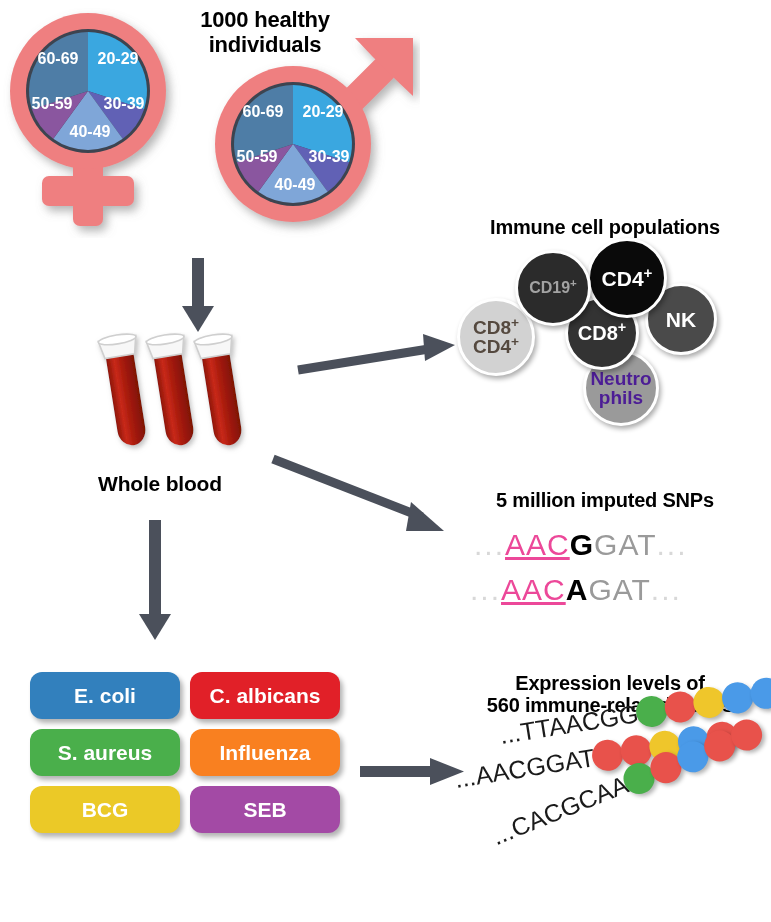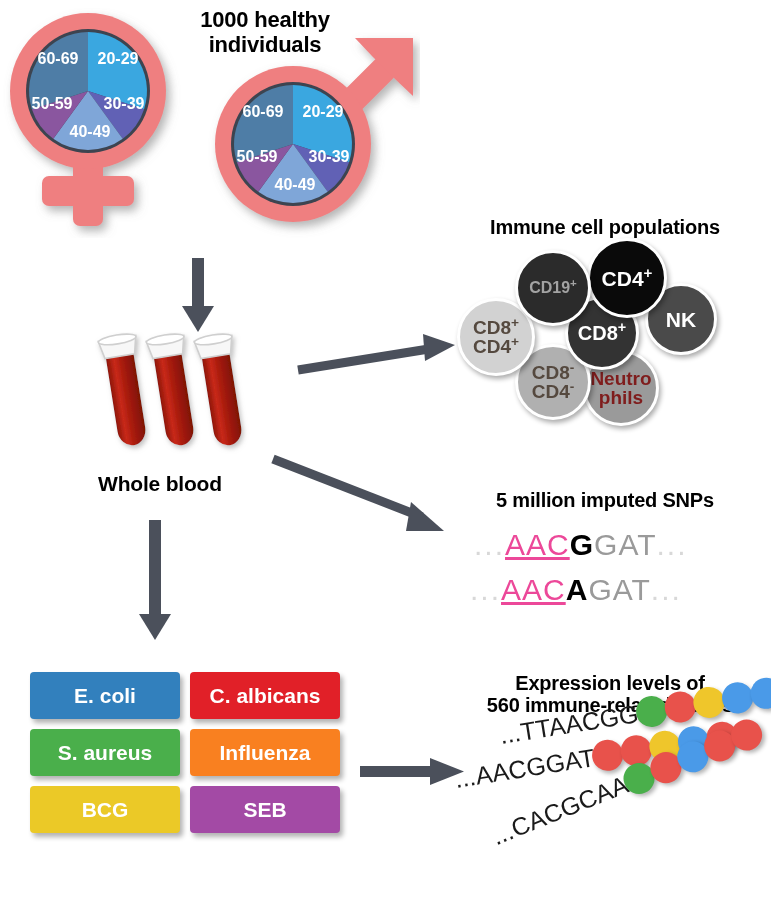--- a/index.html
+++ b/index.html
@@ -59,21 +59,21 @@
   .faded-l { color:#ec4899;text-decoration:underline; }
   .mid-l   { color:#9a9a9a; }
   .snp-highlight { color:#000; font-weight:bold; }
   .dots { color:#d8d8d8; letter-spacing:2px; }
 
   
   #stim-grid { position:absolute; left:30px; top:672px; width:310px; }
   .stim-row { display:flex; gap:10px; margin-bottom:10px; }
   .stim-box {
     height: 47px;
-    border-radius: 4px;
+    border-radius: 12px;
     display:flex; align-items:center; justify-content:center;
     color:#fff; font-weight:bold; font-size:21px;
     box-shadow: 3px 4px 5px rgba(0,0,0,0.3);
     flex: 1 1 0;
   }
   .stim-wide { width: 250px; margin: 0 auto; }
 
   
   #expr-strands { position:absolute; left:455px; top:712px; width:316px; height:200px; }
   .strand { position:absolute; display:flex; align-items:center; }
@@ -240,24 +240,21 @@
       </div>
       <div class="cell" style="left: 190px; top: 45px; width: 72px; height: 72px; background: rgb(74, 74, 74); color: rgb(255, 255, 255); font-size: 21px; z-index: 8;">
         <span>NK</span>
       </div>
       <div class="cell" style="left: 110px; top: 58px; width: 74px; height: 74px; background: rgb(51, 51, 51); color: rgb(255, 255, 255); font-size: 20px; z-index: 7;">
         <span>CD8<sup>+</sup></span>
       </div>
       <div class="cell" style="left: 2px; top: 60px; width: 78px; height: 78px; background: rgb(210, 210, 210); color: rgb(85, 73, 63); font-size: 19px; z-index: 6;">
         <span>CD8<sup>+</sup><br>CD4<sup>+</sup></span>
       </div>
-      <div class="cell" style="left: 60px; top: 106px; width: 76px; height: 76px; background: rgb(176, 176, 176); color: rgb(85, 73, 63); font-size: 19px; z-index: 5;">
-        <span>CD8<sup>-</sup><br>CD4<sup>-</sup></span>
-      </div>
-      <div class="cell" style="left: 128px; top: 112px; width: 76px; height: 76px; background: rgb(154, 154, 154); color: #7f1d1d; font-size: 19px; z-index: 4;">
+      <div class="cell" style="left: 128px; top: 112px; width: 76px; height: 76px; background: rgb(154, 154, 154); color: #4c1d95; font-size: 19px; z-index: 4;">
         <span>Neutro<br>phils</span>
       </div>
     </div>
 
   <div class="abs heading" id="title-snp">5 million imputed SNPs</div>
 
   <div id="snp-seqs">
     <div class="snp-row" style="left:4px; top:0px;">
       <span class="dots">...</span><span class="faded-l">AAC</span><span class="snp-highlight">G</span><span class="mid-l">GAT</span><span class="dots">...</span>
     </div>

